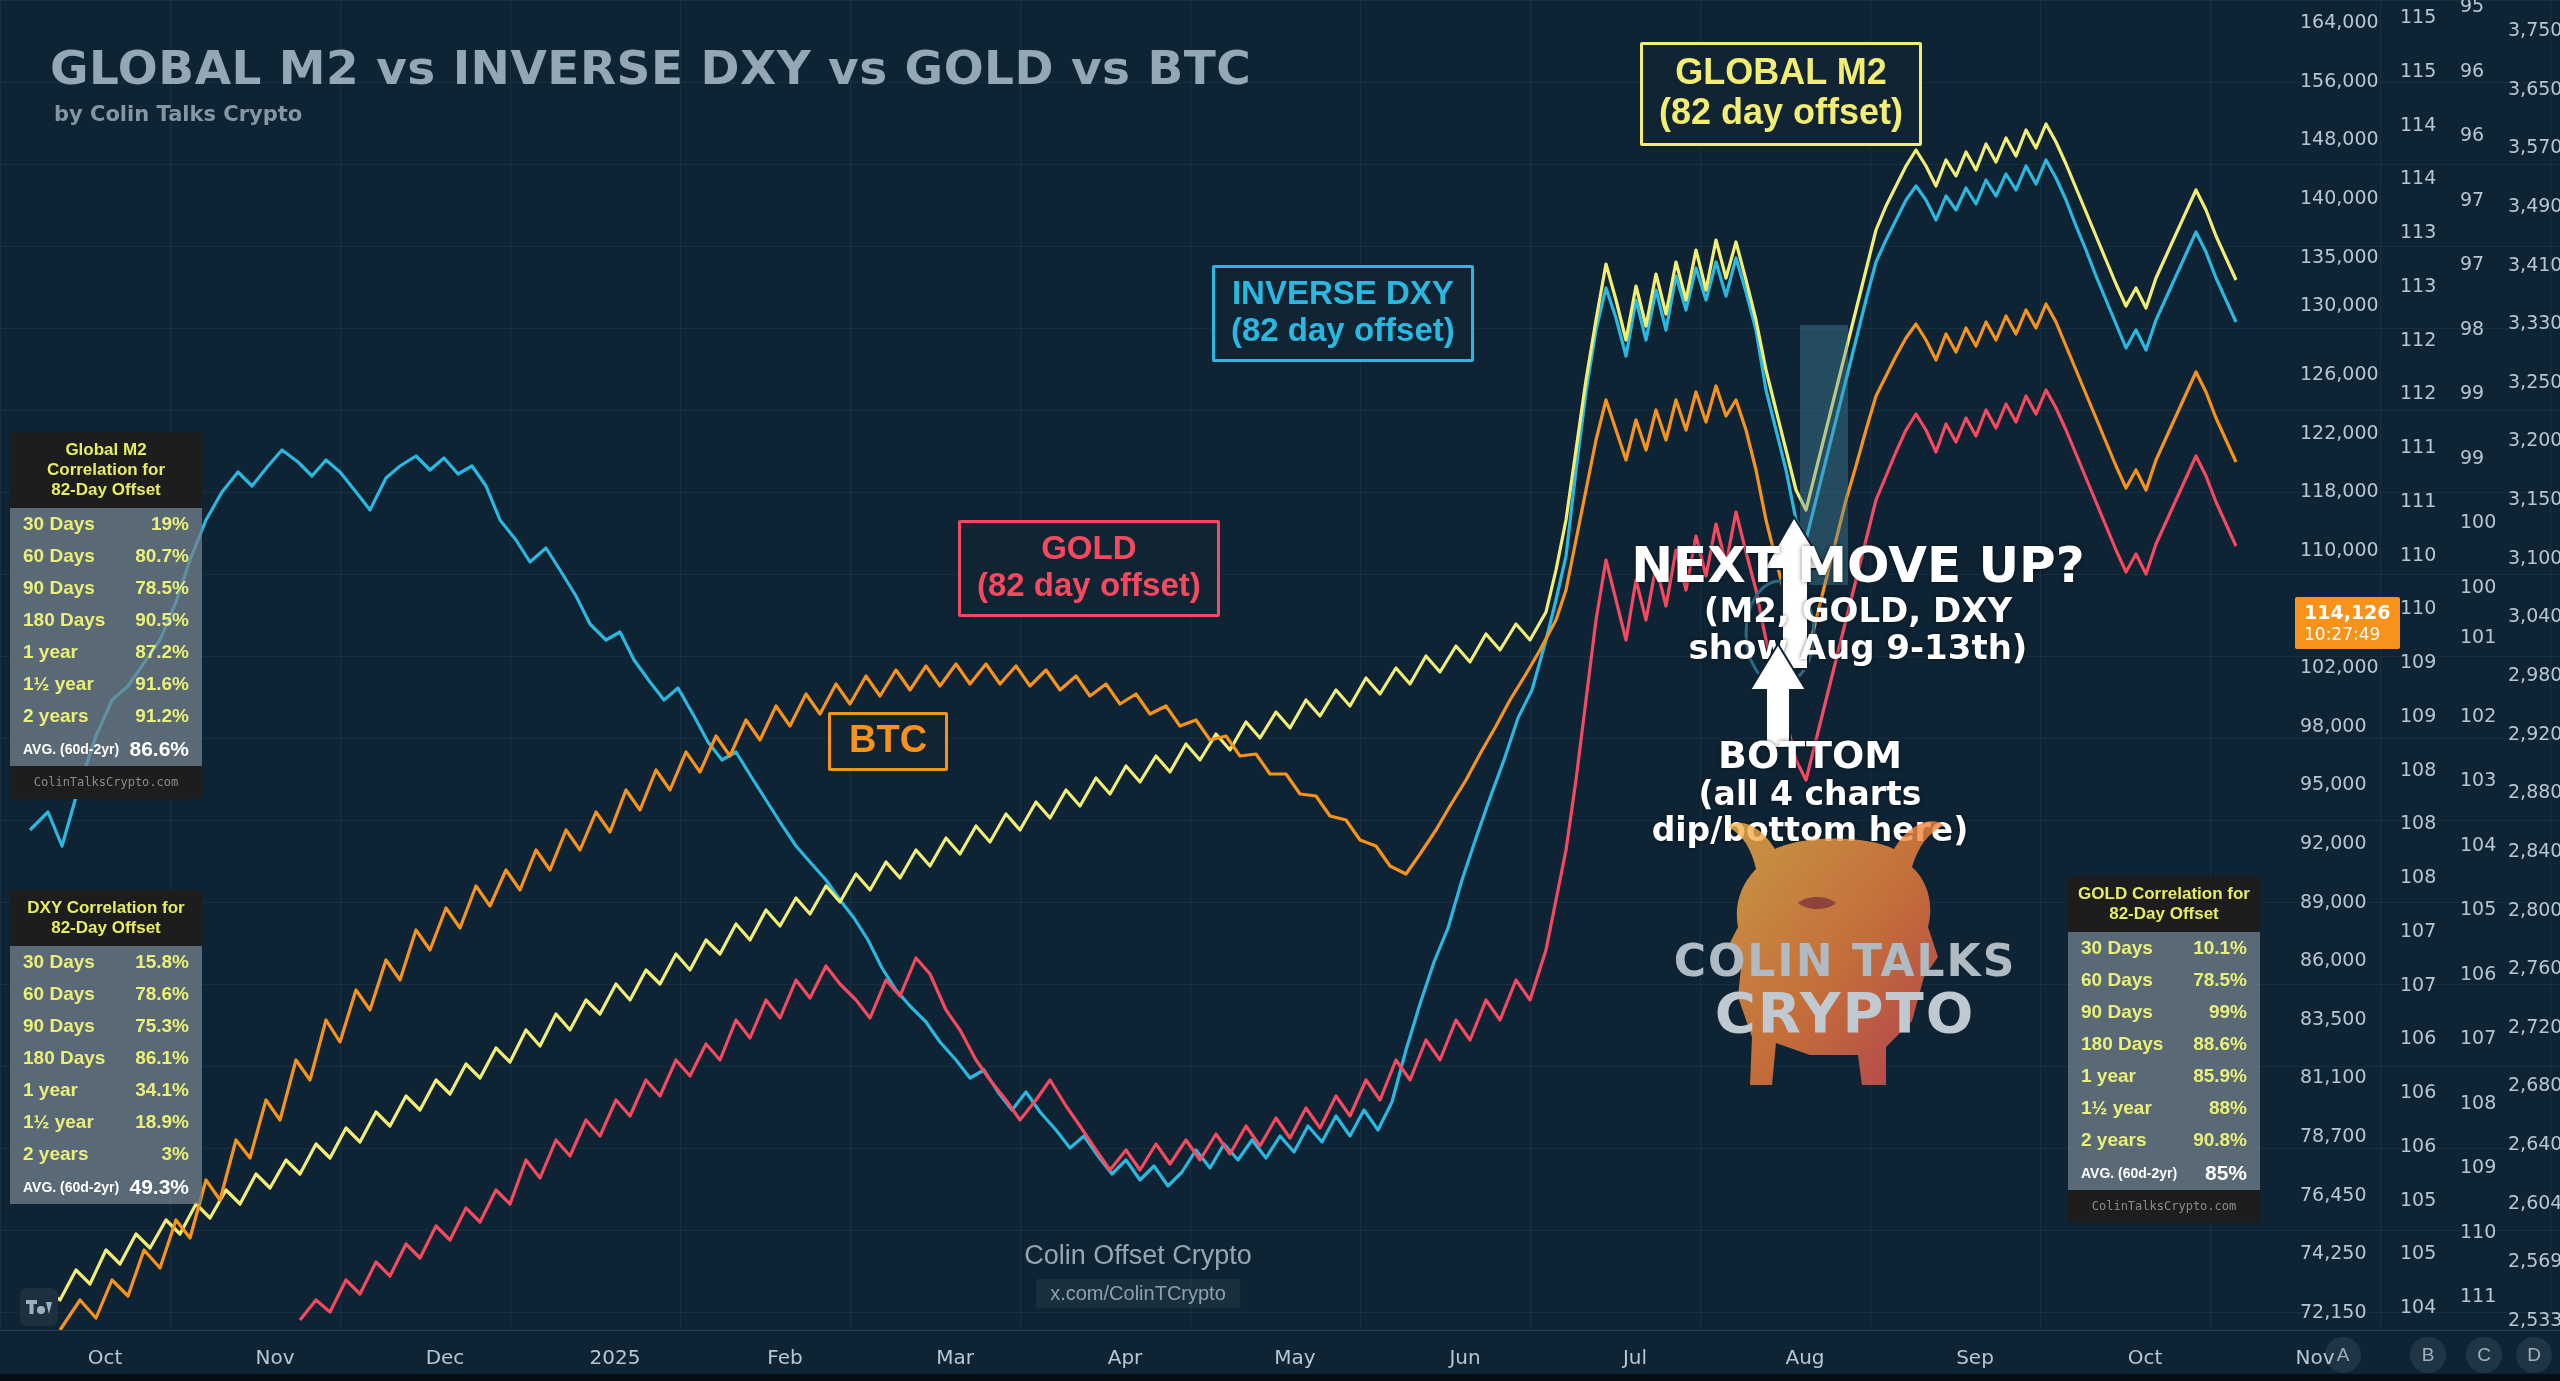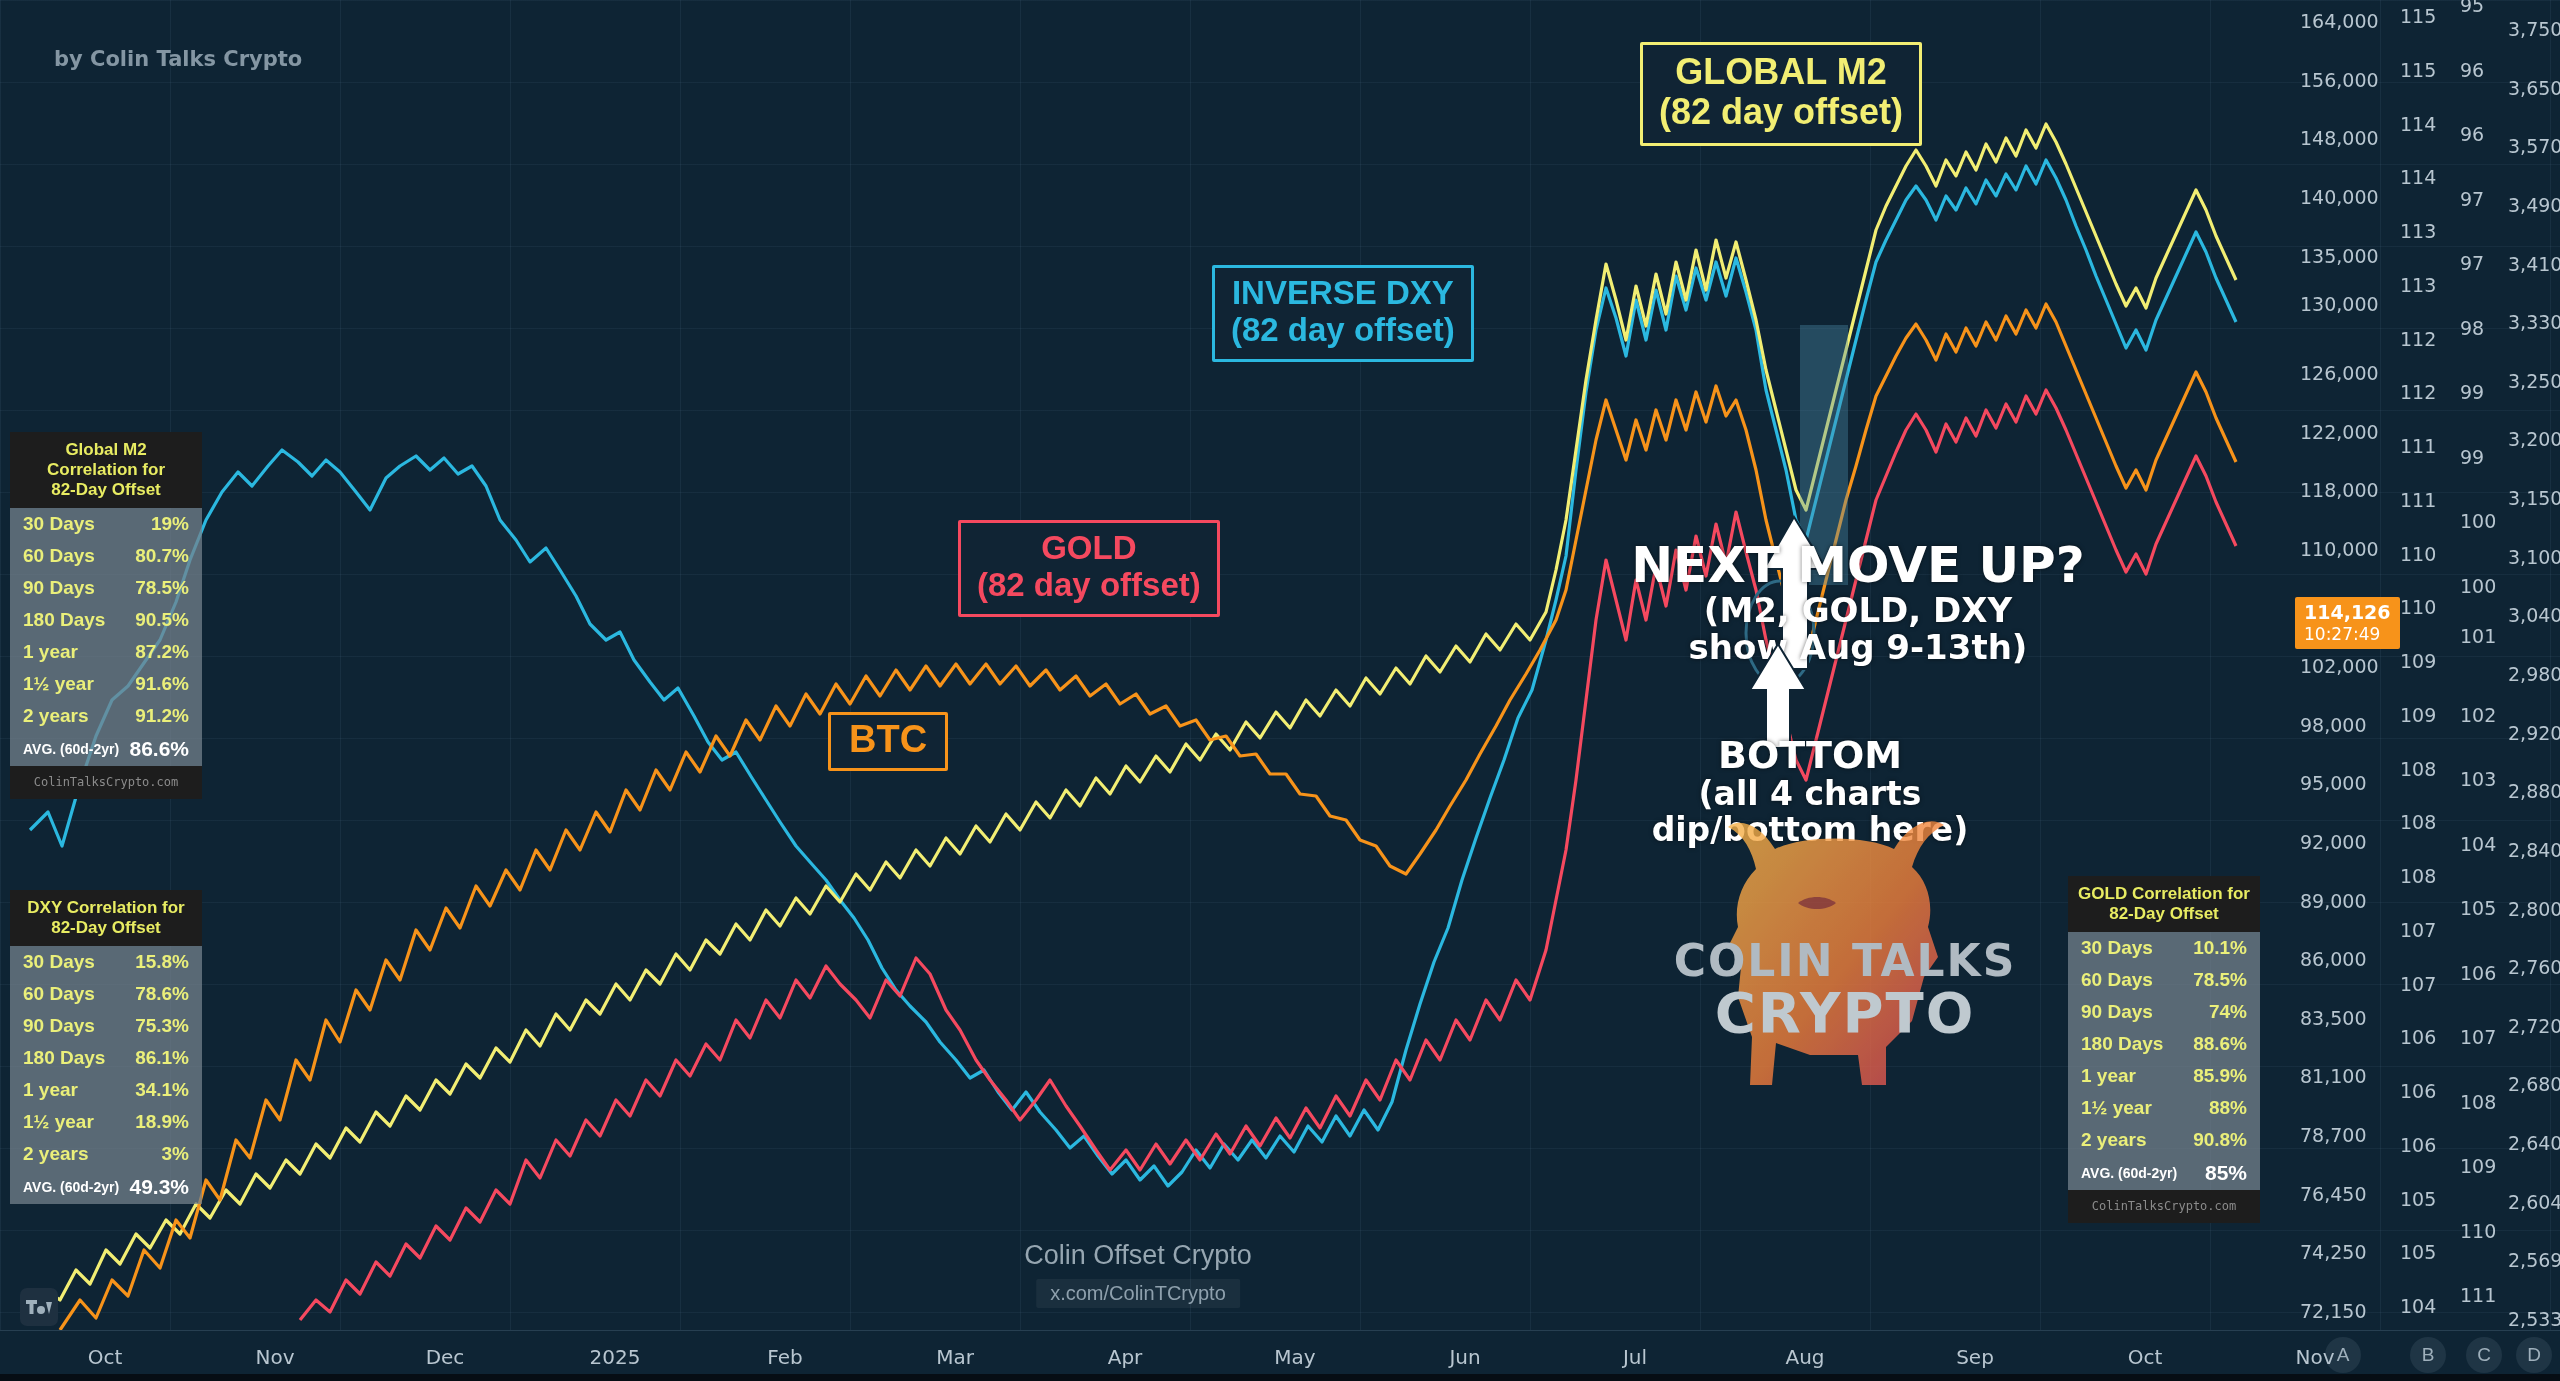--- a/index.html
+++ b/index.html
@@ -215,20 +215,21 @@
       2226,440 2236,462"></polyline>
 
     <rect x="1800" y="325" width="48" height="260" fill="#4d8ca8" opacity="0.38"></rect>
 
     <ellipse cx="1780" cy="633" rx="34" ry="52" fill="none" stroke="#2e6a85" stroke-width="3"></ellipse>
     <circle cx="1790" cy="628" r="9" fill="#f7931a"></circle>
   </svg>
 </div>
 
 <div id="header">
+  <div id="chart-title">GLOBAL M2 vs INVERSE DXY vs GOLD vs BTC</div>
   <div id="chart-subtitle">by Colin Talks Crypto</div>
 </div>
 
 <div class="callout" id="callout-m2">
   <span class="l1">GLOBAL M2</span>
   <span class="l2">(82 day offset)</span>
 </div>
 <div class="callout" id="callout-dxy">
   <span class="l1">INVERSE DXY</span>
   <span class="l2">(82 day offset)</span>
@@ -352,21 +353,21 @@
     <div class="corr-row">
         <span class="lbl">30 Days</span>
         <span class="val">10.1%</span>
       </div>
     <div class="corr-row">
         <span class="lbl">60 Days</span>
         <span class="val">78.5%</span>
       </div>
     <div class="corr-row">
         <span class="lbl">90 Days</span>
-        <span class="val">74%</span>
+        <span class="val">99%</span>
       </div>
     <div class="corr-row">
         <span class="lbl">180 Days</span>
         <span class="val">88.6%</span>
       </div>
     <div class="corr-row">
         <span class="lbl">1 year</span>
         <span class="val">85.9%</span>
       </div>
     <div class="corr-row">

